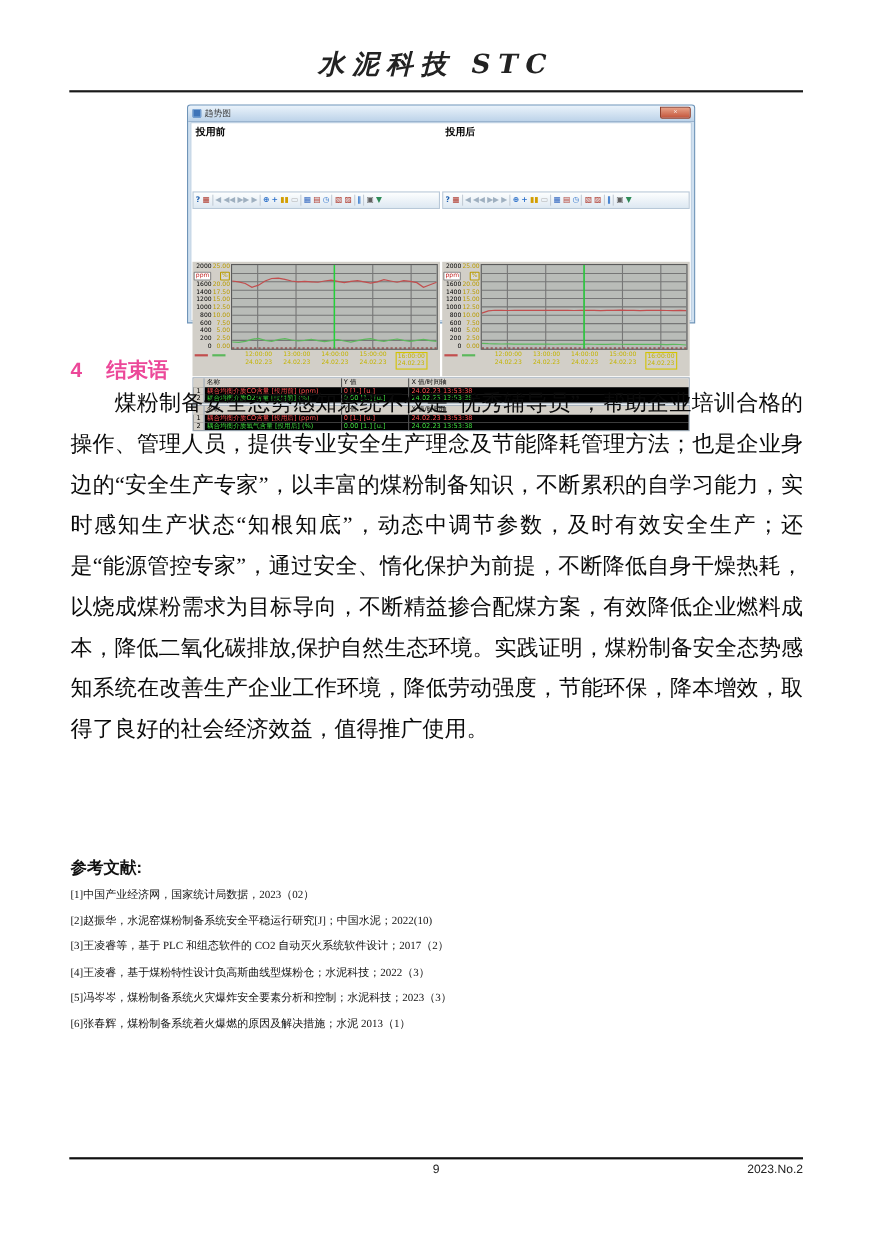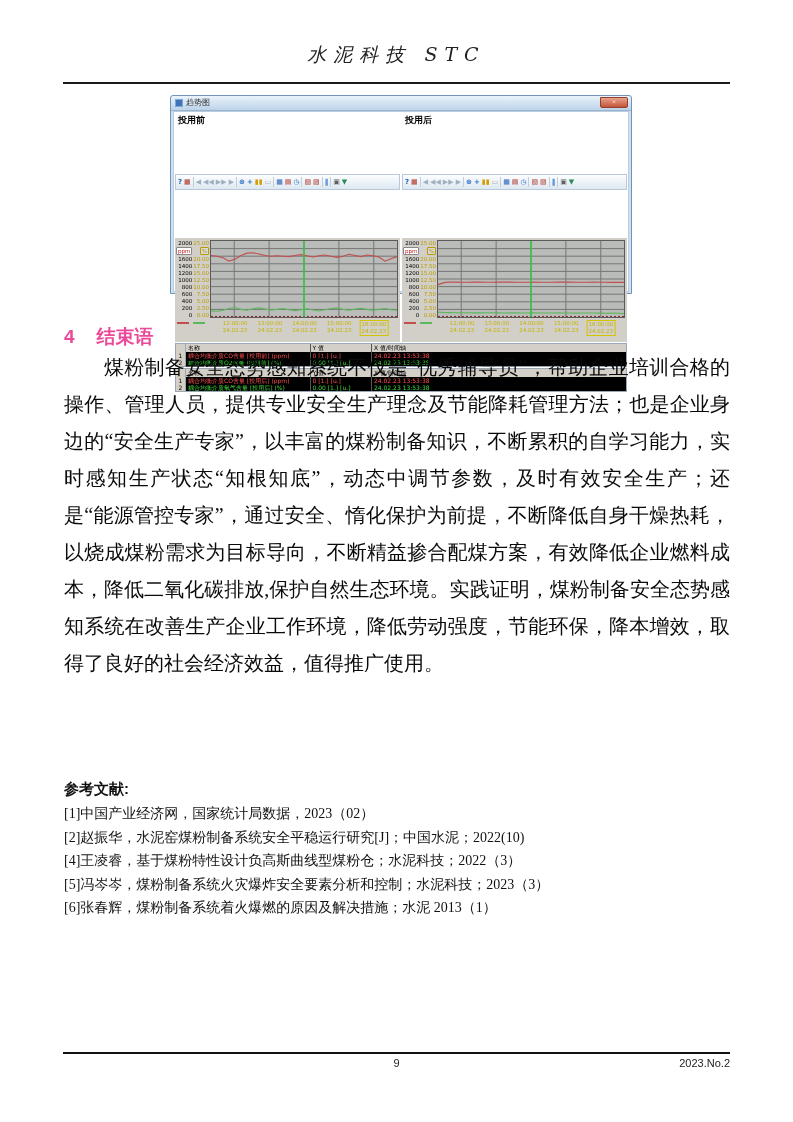--- a/index.html
+++ b/index.html
@@ -1,22 +1,22 @@
 <!DOCTYPE html>
 <html><head>
 <meta charset="utf-8">
 <style>
   html,body{margin:0;padding:0;background:#ffffff;}
   .page{position:relative;width:793px;height:1122px;background:#fff;overflow:hidden;
         font-family:"Liberation Serif",serif;color:#111;}
 
   
   .journal-title{position:absolute;top:42px;left:0;width:100%;text-align:center;
-    font-family:"DejaVu Serif",serif;font-style:italic;font-weight:normal;
-    font-size:19px;letter-spacing:7px;color:#222;}
+    font-family:"DejaVu Serif",serif;font-style:italic;font-weight:bold;
+    font-size:24px;letter-spacing:7px;color:#222;}
   .header-rule{position:absolute;top:82px;left:63px;width:667px;height:2px;background:#1a1a1a;}
 
   
   .app-window{position:absolute;left:170px;top:95px;width:462px;height:199px;
     background:#cfe0f0;border:1px solid #6f94b8;border-radius:3px 3px 0 0;
     font-family:"DejaVu Sans",sans-serif;box-sizing:border-box;}
   .titlebar{height:14px;display:flex;align-items:center;padding:0 4px;gap:3px;
     background:linear-gradient(#eaf3fb,#bdd3e9);border-bottom:1px solid #9ab4cf;
     border-radius:3px 3px 0 0;position:relative;font-family:Liberation Serif, serif;}
   .app-icon{width:8px;height:8px;background:#3f74b8;border-radius:1px;
@@ -75,21 +75,21 @@
     font-family:"Liberation Sans",sans-serif;font-weight:bold;font-size:19px;color:#ec4899;}
   .section-heading .sec-num{margin-right:22px;}
   .body-paragraph{position:absolute;top:349px;left:64px;width:666px;
     font-size:20px;line-height:37px;text-align:justify;text-justify:inter-ideograph;
     text-indent:2em;color:#0a0a0a;margin:0;}
 
   
   .references{position:absolute;top:780px;left:64px;width:666px;}
   .ref-heading{font-weight:bold;font-size:15px;margin:0 0 3px 0;
     font-family:"Liberation Sans",sans-serif;}
-  .ref-item{font-size:14px;line-height:23.5px;white-space:nowrap;font-family:Liberation Serif, serif;}
+  .ref-item{font-size:10px;line-height:23.5px;white-space:nowrap;font-family:Liberation Serif, serif;}
 
   
   .footer-rule{position:absolute;top:1052px;left:63px;width:667px;height:2px;background:#111;}
   .footer-page{position:absolute;top:1057px;left:0;width:100%;text-align:center;
     font-family:"Liberation Sans",sans-serif;font-size:11px;color:#222;}
   .footer-issue{position:absolute;top:1057px;right:63px;
     font-family:"Liberation Sans",sans-serif;font-size:11px;color:#222;}
 </style>
 </head>
 <body>
@@ -439,20 +439,21 @@
   <p class="body-paragraph">煤粉制备安全态势感知系统不仅是“优秀辅导员”，帮助企业培训合格的操作、管理人员，提供专业安全生产理念及节能降耗管理方法；也是企业身边的“安全生产专家”，以丰富的煤粉制备知识，不断累积的自学习能力，实时感知生产状态“知根知底”，动态中调节参数，及时有效安全生产；还是“能源管控专家”，通过安全、惰化保护为前提，不断降低自身干燥热耗，以烧成煤粉需求为目标导向，不断精益掺合配煤方案，有效降低企业燃料成本，降低二氧化碳排放,保护自然生态环境。实践证明，煤粉制备安全态势感知系统在改善生产企业工作环境，降低劳动强度，节能环保，降本增效，取得了良好的社会经济效益，值得推广使用。</p>
 
   <div class="references">
     <p class="ref-heading">参考文献:</p>
     <div>
 
         <div class="ref-item">[1]中国产业经济网，国家统计局数据，2023（02）</div>
 
         <div class="ref-item">[2]赵振华，水泥窑煤粉制备系统安全平稳运行研究[J]；中国水泥；2022(10)</div>
 
+        <div class="ref-item">[3]王凌睿等，基于 PLC 和组态软件的 CO2 自动灭火系统软件设计；2017（2）</div>
 
         <div class="ref-item">[4]王凌睿，基于煤粉特性设计负高斯曲线型煤粉仓；水泥科技；2022（3）</div>
 
         <div class="ref-item">[5]冯岑岑，煤粉制备系统火灾爆炸安全要素分析和控制；水泥科技；2023（3）</div>
 
         <div class="ref-item">[6]张春辉，煤粉制备系统着火爆燃的原因及解决措施；水泥 2013（1）</div>
       </div>
   </div>
 
   <div class="footer-rule"></div>

